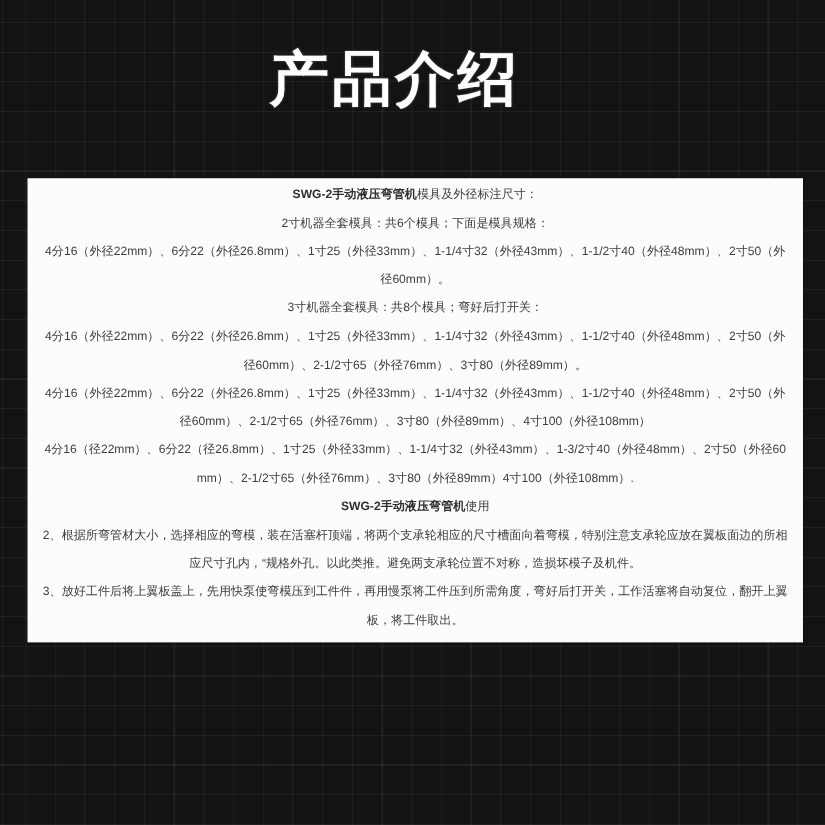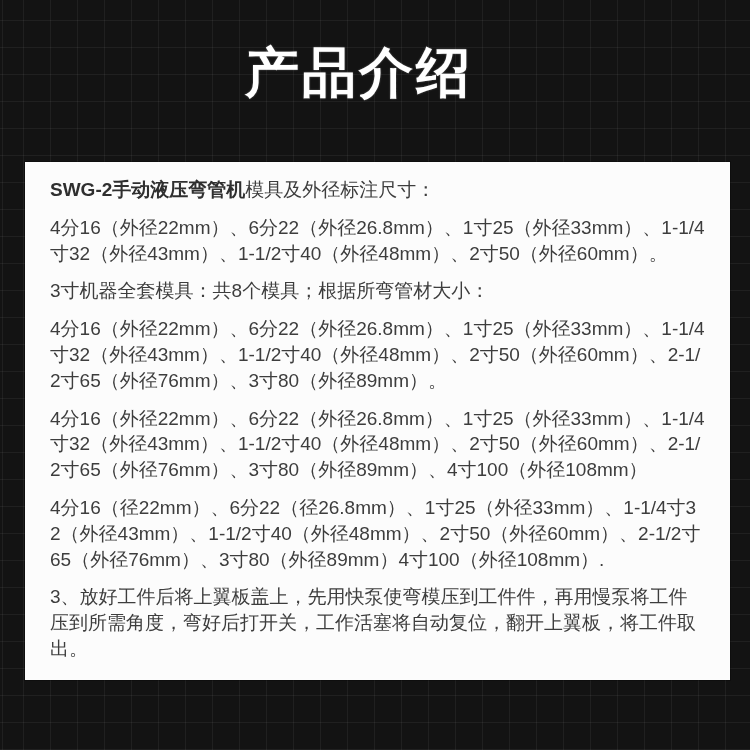--- a/index.html
+++ b/index.html
@@ -39,44 +39,47 @@
     position: absolute;
     left: 25px;
     top: 162px;
     width: 705px;
     box-sizing: border-box;
     background: #fcfcfc;
     padding: 3px 13px 6px 13px;
     box-shadow: 0 0 0 1px rgba(0,0,0,0.25);
   }
   .panel p {
-    margin: 12px;
-    font-size: 19px;
+    margin: 0;
+    font-size: 11px;
     line-height: 25.8px;
     color: #3d3d3d;
-    text-align: left;
+    text-align: center;
     word-break: break-all;
   }
   .panel p.heading b {
     font-weight: 700;
     color: #2f2f2f;
   }
 </style>
 </head>
 <body>
 
 <div class="page">
 
   <div class="title-banner">
     <span class="page-title">产品介绍</span>
   </div>
 
   <div class="panel">
     <p class="heading"><b>SWG-2手动液压弯管机</b><span>模具及外径标注尺寸：</span></p>
+    <p>2寸机器全套模具：共6个模具；下面是模具规格：</p>
     <p>4分16（外径22mm）、6分22（外径26.8mm）、1寸25（外径33mm）、1-1/4寸32（外径43mm）、1-1/2寸40（外径48mm）、2寸50（外径60mm）。</p>
-    <p>3寸机器全套模具：共8个模具；根据所弯管材大小：</p>
+    <p>3寸机器全套模具：共8个模具；弯好后打开关：</p>
     <p>4分16（外径22mm）、6分22（外径26.8mm）、1寸25（外径33mm）、1-1/4寸32（外径43mm）、1-1/2寸40（外径48mm）、2寸50（外径60mm）、2-1/2寸65（外径76mm）、3寸80（外径89mm）。</p>
     <p>4分16（外径22mm）、6分22（外径26.8mm）、1寸25（外径33mm）、1-1/4寸32（外径43mm）、1-1/2寸40（外径48mm）、2寸50（外径60mm）、2-1/2寸65（外径76mm）、3寸80（外径89mm）、4寸100（外径108mm）</p>
-    <p>4分16（径22mm）、6分22（径26.8mm）、1寸25（外径33mm）、1-1/4寸32（外径43mm）、1-1/2寸40（外径48mm）、2寸50（外径60mm）、2-1/2寸65（外径76mm）、3寸80（外径89mm）4寸100（外径108mm）.</p>
+    <p>4分16（径22mm）、6分22（径26.8mm）、1寸25（外径33mm）、1-1/4寸32（外径43mm）、1-3/2寸40（外径48mm）、2寸50（外径60mm）、2-1/2寸65（外径76mm）、3寸80（外径89mm）4寸100（外径108mm）.</p>
+    <p class="heading"><b>SWG-2手动液压弯管机</b><span>使用</span></p>
+    <p>2、根据所弯管材大小，选择相应的弯模，装在活塞杆顶端，将两个支承轮相应的尺寸槽面向着弯模，特别注意支承轮应放在翼板面边的所相应尺寸孔内，“规格外孔。以此类推。避免两支承轮位置不对称，造损坏模子及机件。</p>
     <p>3、放好工件后将上翼板盖上，先用快泵使弯模压到工件件，再用慢泵将工件压到所需角度，弯好后打开关，工作活塞将自动复位，翻开上翼板，将工件取出。</p>
   </div>
 
 </div>
 
 </body></html>

